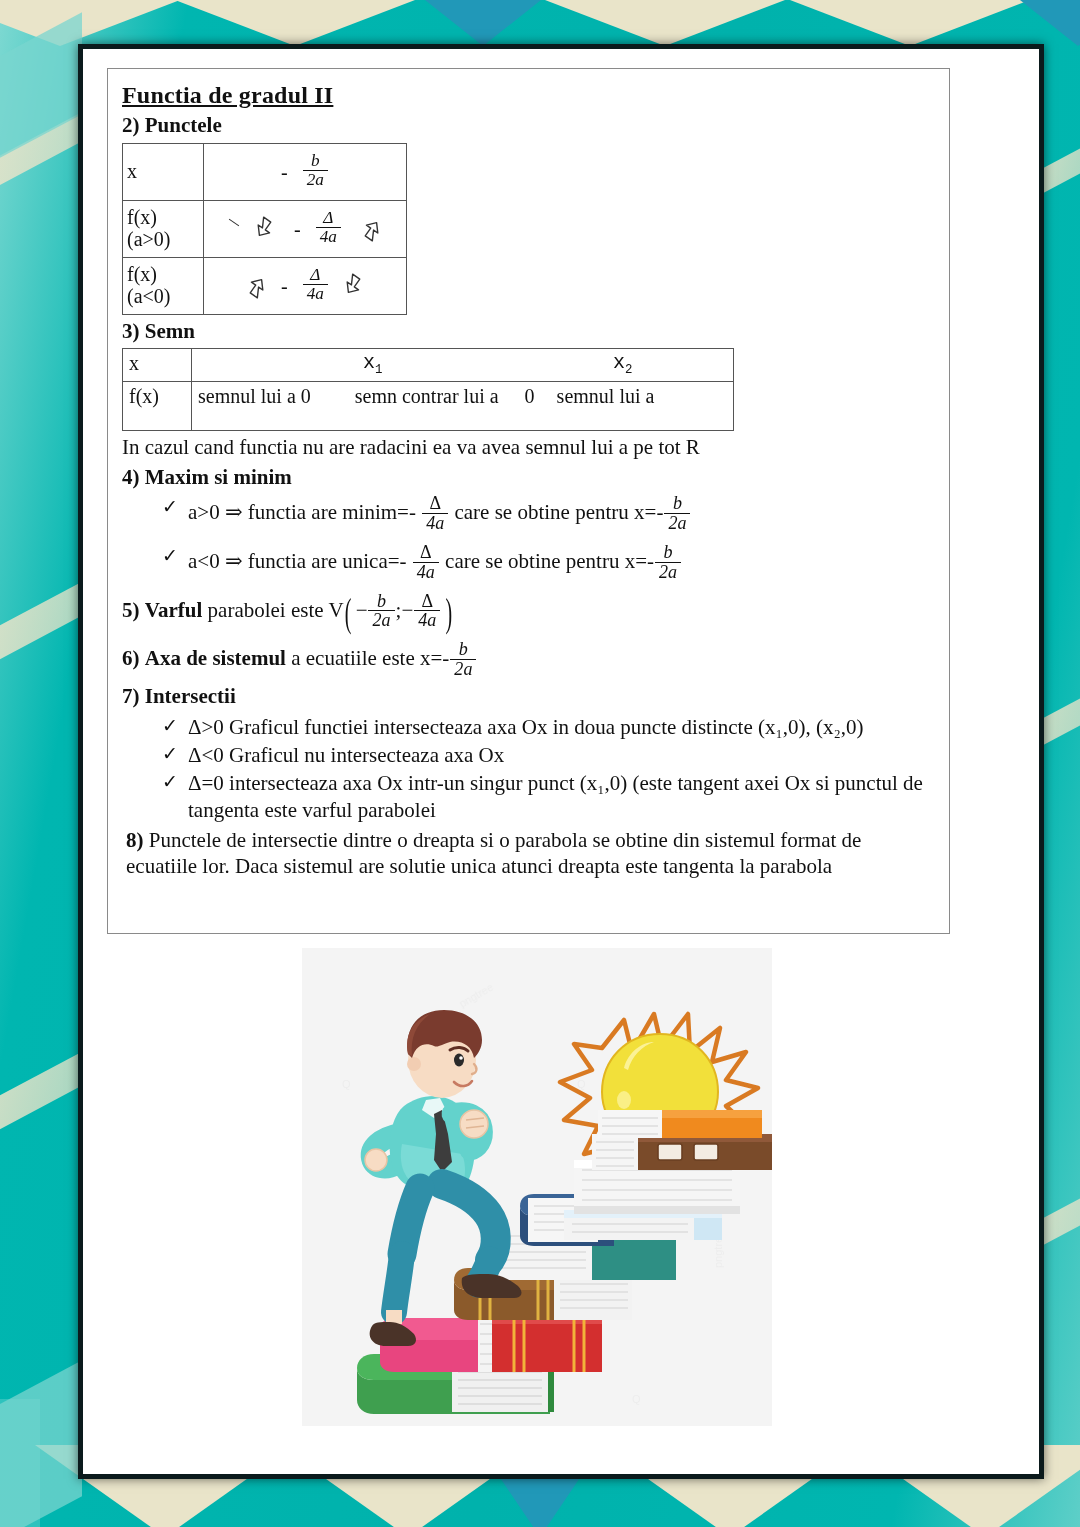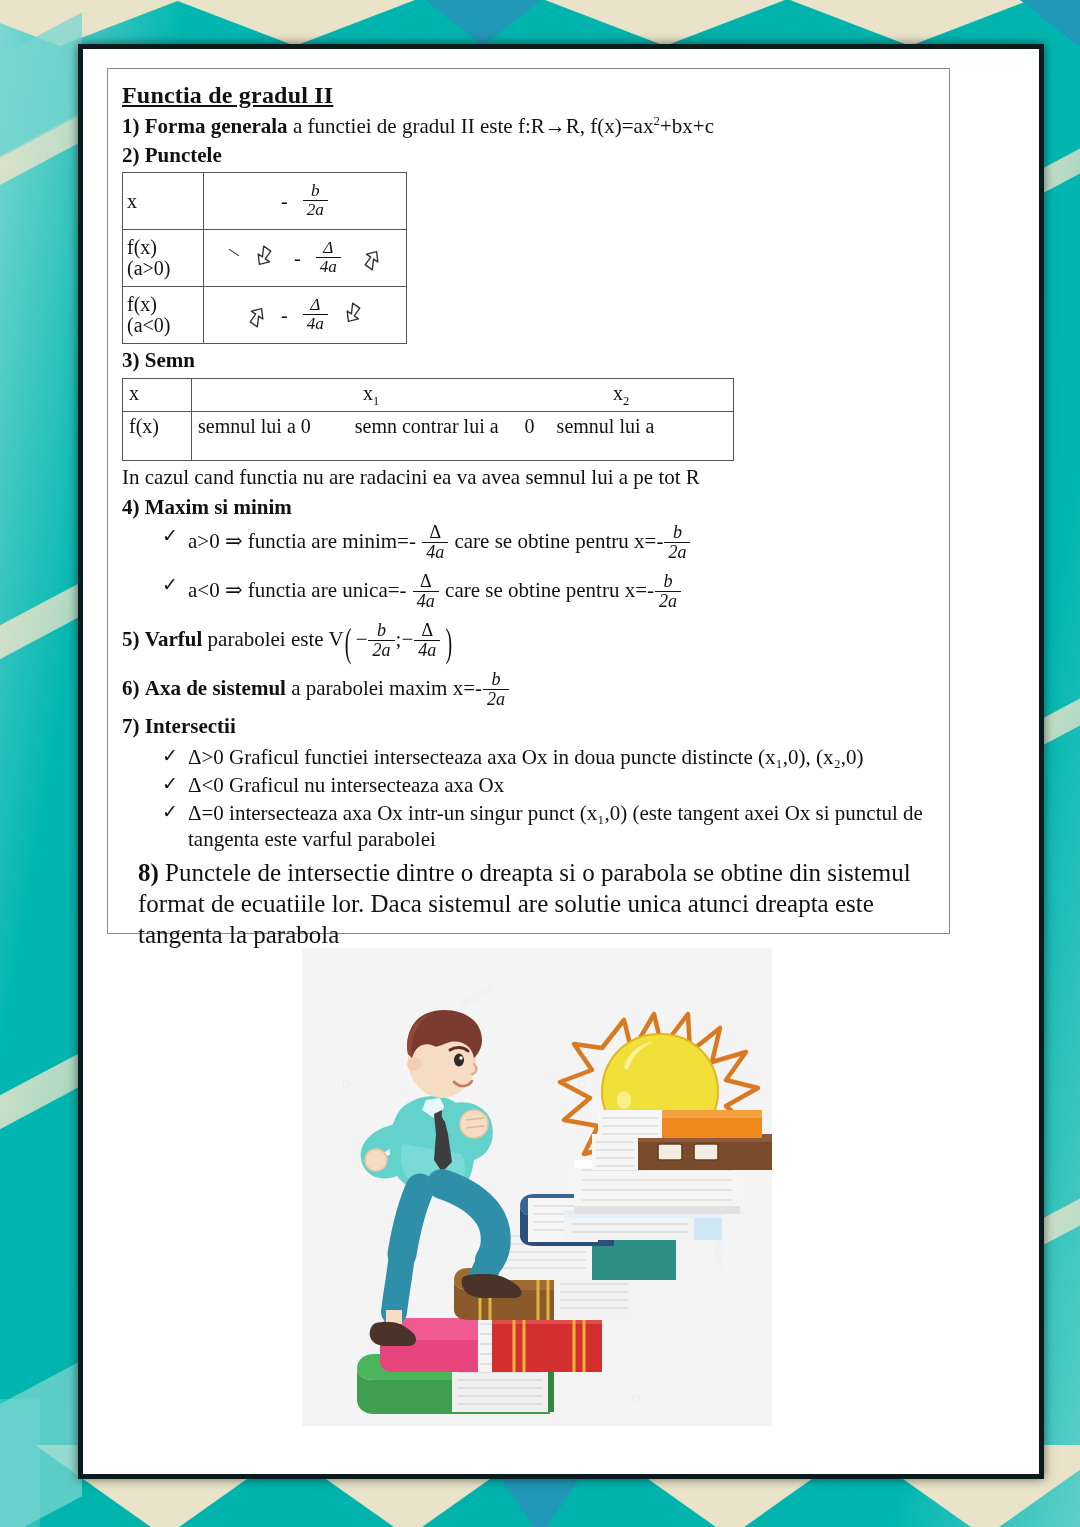--- a/index.html
+++ b/index.html
@@ -180,20 +180,21 @@
     font-size: 20px;
     vertical-align: top;
   }
   td.semn-x-label { width: 56px; }
   td.semn-head { position: relative; height: 28px; }
   td.semn-body { height: 44px; white-space: nowrap; font-family: Liberation Serif, serif; }
   .semn-head-inner { position: relative; height: 22px; }
   .semn-root {
     position: absolute;
     top: 0;
+    font-family: Liberation Mono, monospace;
   }
   .semn-vals span { display: inline-block; }
 
   p.note { margin: 4px 0 4px 0; font-size: 21px; }
 
   ul.checks {
     list-style: none;
     margin: 2px 0 4px 0;
     padding-left: 40px;
   }
@@ -209,21 +210,21 @@
     left: 0;
     top: 0;
     font-size: 19px;
   }
   ul.checks.tight > li { margin-bottom: 2px; }
 
   .para-5, .para-6 {
     margin: 10px 0 4px 0;
     font-size: 21px;
   }
-  .para-8 { margin: 2px 0 0 16px; font-size: 25px; line-height: 1.25; }
+  .para-8 { margin: 2px 0 0 4px; font-size: 21px; line-height: 1.25; }
   .paren-wrap {
     display: inline-block;
     vertical-align: middle;
     position: relative;
     padding: 0 12px;
   }
   .paren-wrap::before, .paren-wrap::after {
     position: absolute;
     top: 50%;
     transform: translateY(-50%) scaleY(2.05);
@@ -283,24 +284,20 @@
       <div class="diag-stripe" style="left:-40px; top:1200px; width:160px; height:24px;"></div>
     </div>
 
     <div class="frame-inner-white"></div>
   </div>
 
   <div class="content-box">
 
     <h1 class="doc-title">Functia de gradul II</h1>
 
-    <p class="sec-line">
-      <b>1)</b>
-      <b>Forma generala</b><span> a functiei de gradul II este f:R→R, f(x)=ax</span><sup class="small">2</sup><span>+bx+c</span>
-    </p>
 
     <p class="sec-head">
       <span>2)</span>
       <span>Punctele</span>
     </p>
 
     <table class="mono">
       <tbody>
           <tr>
         <td class="mono-label">
@@ -425,21 +422,21 @@
       </li>
     </ul>
 
     <p class="para-5">
       <b>5)</b>
       <b>Varful</b><span> parabolei este V</span><span class="paren-wrap"><span>−</span><span class="frac"><span class="num">b</span><span class="den">2a</span></span><span>;</span><span>−</span><span class="frac upright"><span class="num">Δ</span><span class="den">4a</span></span></span>
     </p>
 
     <p class="para-6">
       <b>6)</b>
-      <b>Axa de sistemul</b><span> a parabolei maxim x=-</span><span class="frac"><span class="num">b</span><span class="den">2a</span></span>
+      <b>Axa de sistemul</b><span> a ecuatiile este x=-</span><span class="frac"><span class="num">b</span><span class="den">2a</span></span>
     </p>
 
     <p class="sec-head">
       <span>7)</span>
       <span>Intersectii</span>
     </p>
 
     <ul class="checks tight">
       <li>
         <span class="chk">✓</span><span>Δ&gt;0 Graficul functiei intersecteaza axa Ox in doua puncte distincte (x₁,0), (x₂,0)</span>

